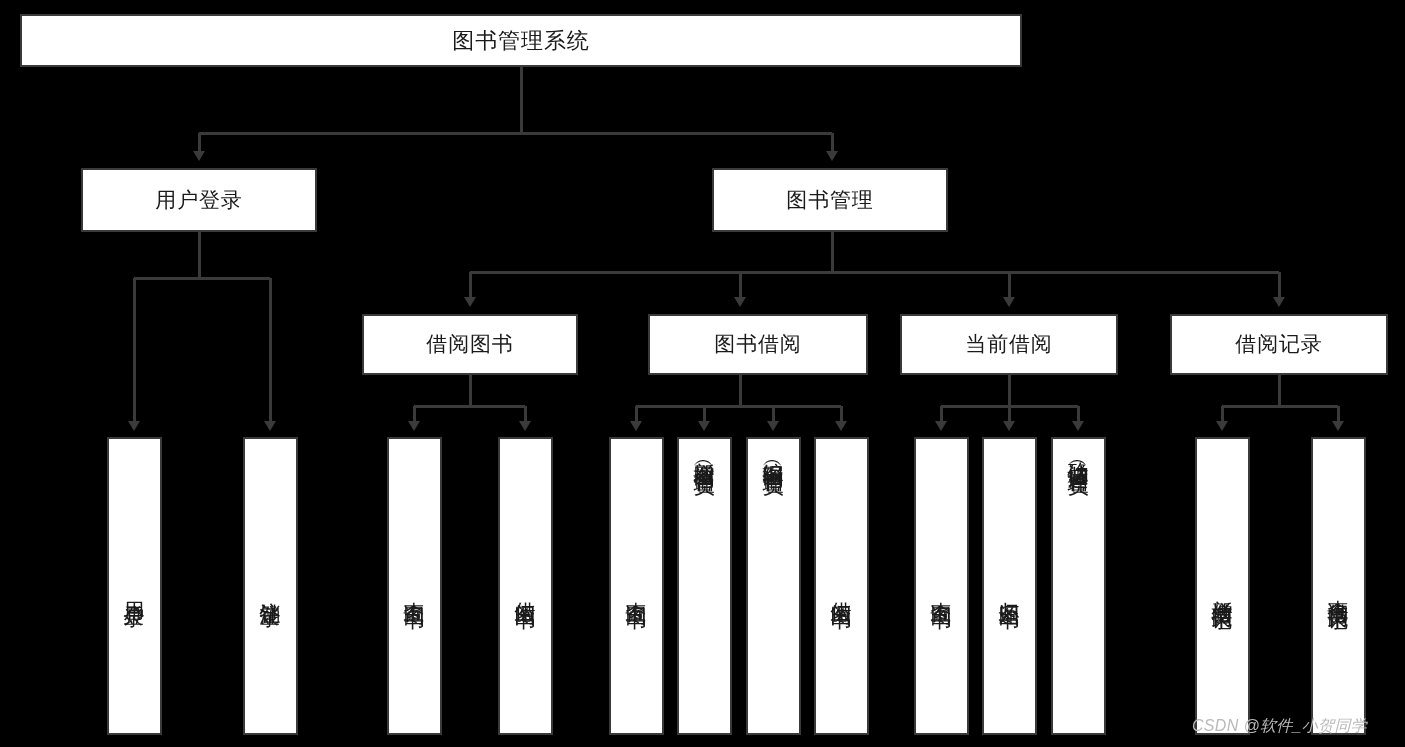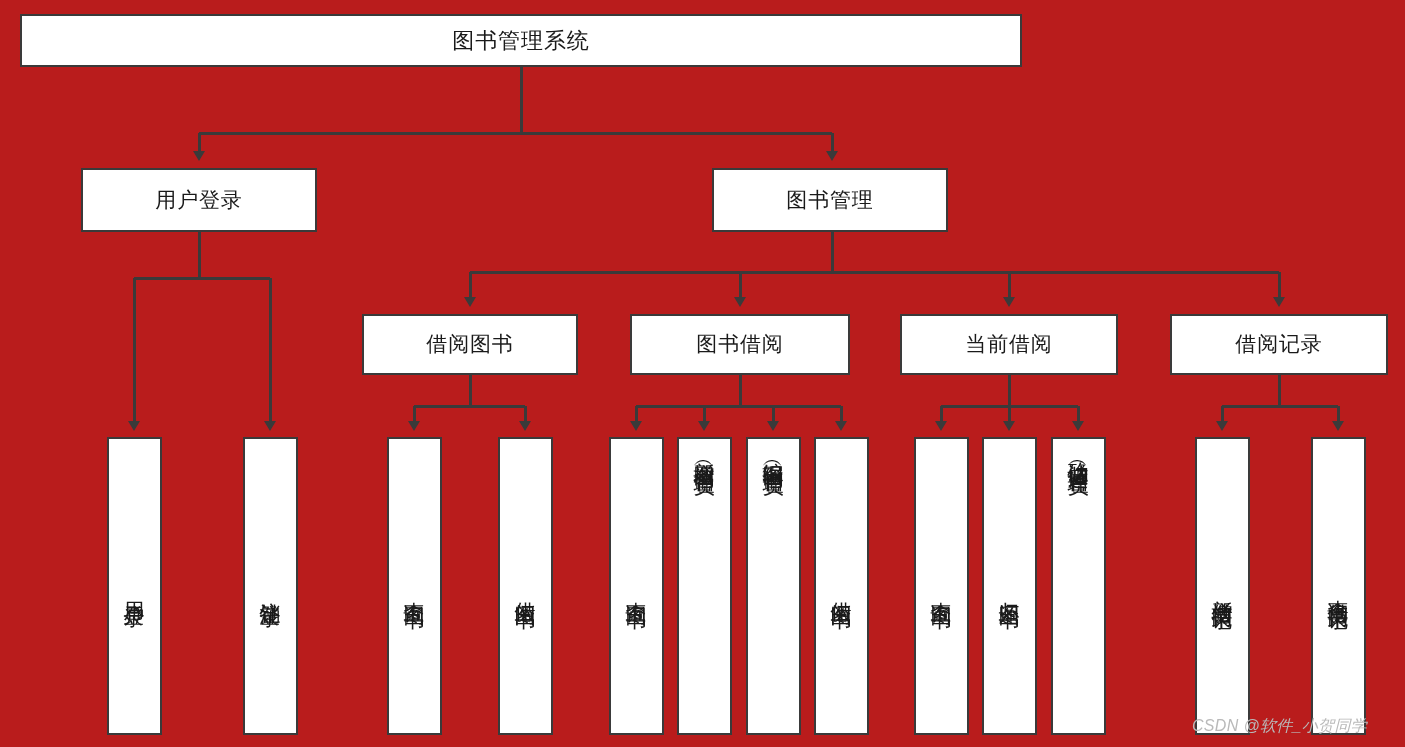--- a/index.html
+++ b/index.html
@@ -8,21 +8,21 @@
     padding: 0;
     background: #ffffff;
   }
   body {
     font-family: "Liberation Sans", "DejaVu Sans", sans-serif;
   }
   #diagram-root {
     position: relative;
     width: 1405px;
     height: 747px;
-    background: #b91c1c;
+    background: #000000;
     overflow: hidden;
   }
   #diagram-svg {
     position: absolute;
     left: 0;
     top: 0;
     width: 1405px;
     height: 747px;
   }
   .node {
@@ -137,21 +137,21 @@
   <div class="node horizontal" style="left:81px; top:168px; width:236px; height:64px;">
     <span class="node-label">用户登录</span>
   </div>
   <div class="node horizontal" style="left:712px; top:168px; width:236px; height:64px;">
     <span class="node-label">图书管理</span>
   </div>
 
   <div class="node horizontal" style="left:362px; top:314px; width:216px; height:61px;">
     <span class="node-label">借阅图书</span>
   </div>
-  <div class="node horizontal" style="left:630px; top:314px; width:220px; height:61px;">
+  <div class="node horizontal" style="left:648px; top:314px; width:220px; height:61px;">
     <span class="node-label">图书借阅</span>
   </div>
   <div class="node horizontal" style="left:1170px; top:314px; width:218px; height:61px;">
     <span class="node-label">借阅记录</span>
   </div>
   <div class="node horizontal" style="left:900px; top:314px; width:218px; height:61px;">
     <span class="node-label">当前借阅</span>
   </div>
 
   <div class="node vertical centered" style="left:107px; top:437px; width:55px; height:298px;">

